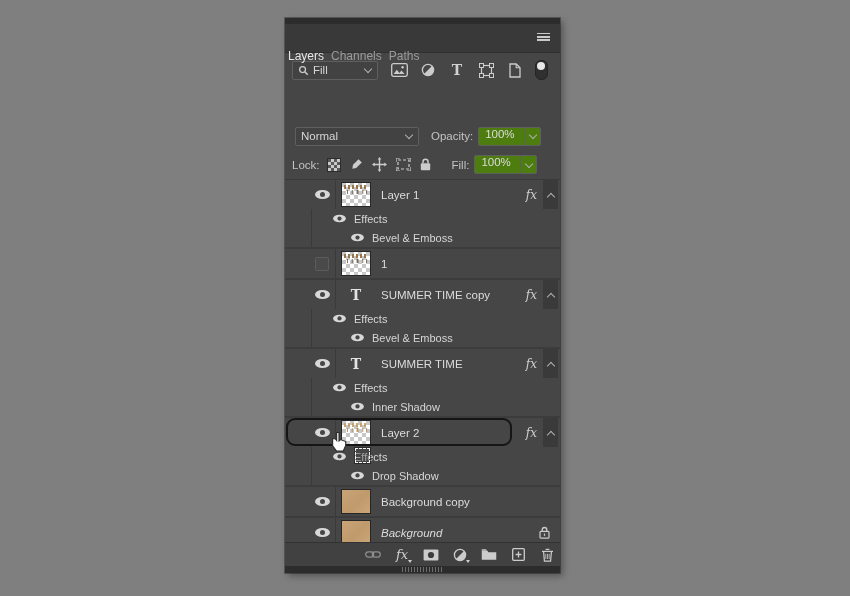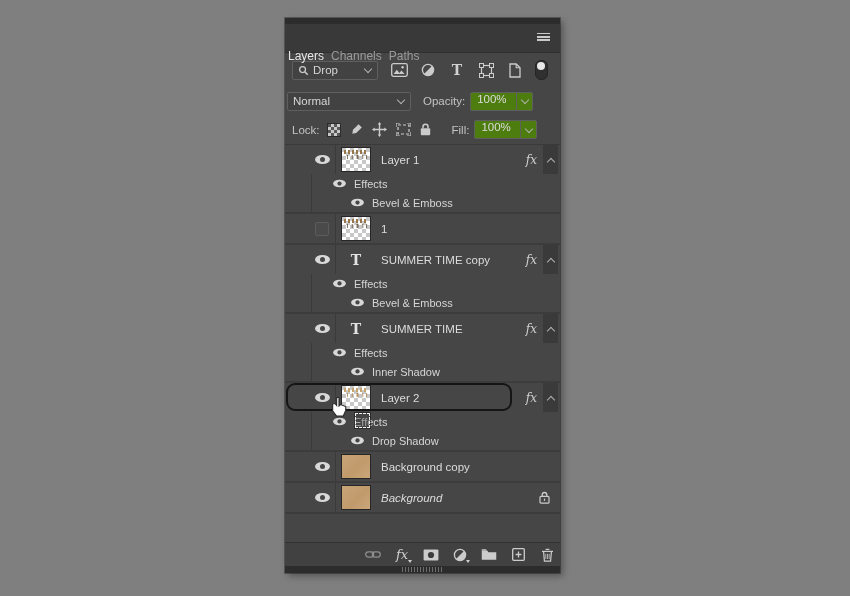--- a/index.html
+++ b/index.html
@@ -35,21 +35,21 @@
   .lbl{font-size:11.5px;color:#c3c3c3;text-align:center;}
   
   .filter-row{height:34px;display:flex;align-items:center;padding:0 7px;gap:6px;flex:0 0 auto;}
   .kind{width:86px;gap:4px;}
   .filter-icons{display:flex;align-items:center;gap:7px;margin-left:4px;}
   .fbtn{width:22px;height:20px;display:flex;align-items:center;justify-content:center;}
   .t-glyph{font-family:"DejaVu Serif",serif;font-weight:bold;font-size:14px;color:#d0d0d0;line-height:1;}
   .toggle{width:11px;height:18px;border-radius:6px;background:#303030;border:1px solid #252525;position:relative;margin-left:2px;}
   .toggle::before{content:"";position:absolute;left:1px;top:1px;width:8px;height:8px;border-radius:50%;background:#e8e8e8;}
   
-  .blend-row{height:28px;display:flex;align-items:center;padding:0 2px;flex:0 0 auto;}
+  .blend-row{height:28px;display:flex;align-items:center;padding:0 10px;flex:0 0 auto;margin-top:35px;}
   .blend-select{width:124px;}
   .blend-row .lbl{margin-left:12px;margin-right:5px;}
   
   .lock-row{height:29px;display:flex;align-items:center;padding:0 7px;flex:0 0 auto;border-bottom:1px solid #3a3a3a;}
   .lock-icons{display:flex;align-items:center;gap:9px;margin-left:7px;}
   .checker-ico{width:12px;height:12px;border:1px solid #2c2c2c;
     background:repeating-conic-gradient(#c9c9c9 0 25%,#585858 0 50%);background-size:6px 6px;}
   .lock-row .lbl.fill{margin-left:21px;margin-right:5px;}
   
   .list{flex:1;overflow:hidden;background:#464646;display:flex;flex-direction:column;}
@@ -112,21 +112,21 @@
     <div class="tab">Paths</div>
     <div class="hamburger"></div>
   </div>
 
   <div class="filter-row">
     <div class="select kind">
       <svg width="11" height="11" viewBox="0 0 12 12">
           <circle cx="5" cy="5" r="3.2" fill="none" stroke="#cccccc" stroke-width="1.4"></circle>
           <line x1="7.6" y1="7.6" x2="10.6" y2="10.6" stroke="#cccccc" stroke-width="1.6"></line>
         </svg>
-      <span class="grow">Drop</span>
+      <span class="grow">Fill</span>
       <span class="chev-d"></span>
     </div>
     <div class="filter-icons">
       <div class="fbtn">
         <svg width="17" height="14" viewBox="0 0 17 14">
             <rect x="0.7" y="0.7" width="15.6" height="12.6" rx="1.8" fill="none" stroke="#cccccc" stroke-width="1.3"></rect>
             <path d="M2.6 11l3.2-4.2 2.6 3.1 2-2.4 3.2 3.5z" fill="#cccccc"></path>
             <circle cx="11.6" cy="4.2" r="1.2" fill="#cccccc"></circle>
           </svg>
       </div>

